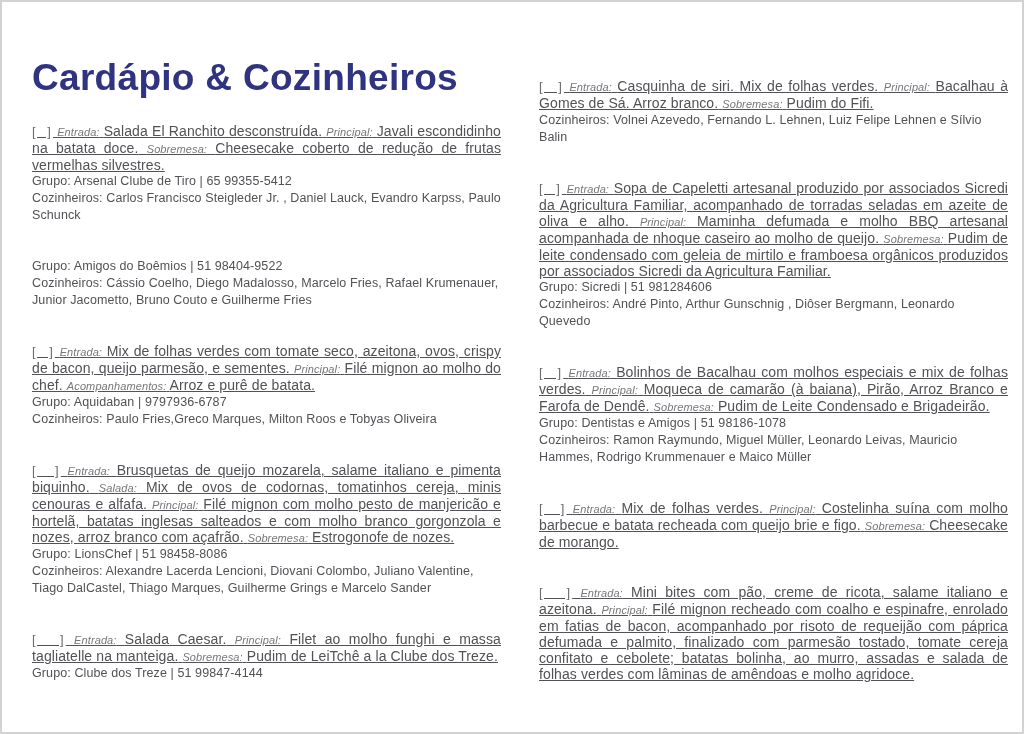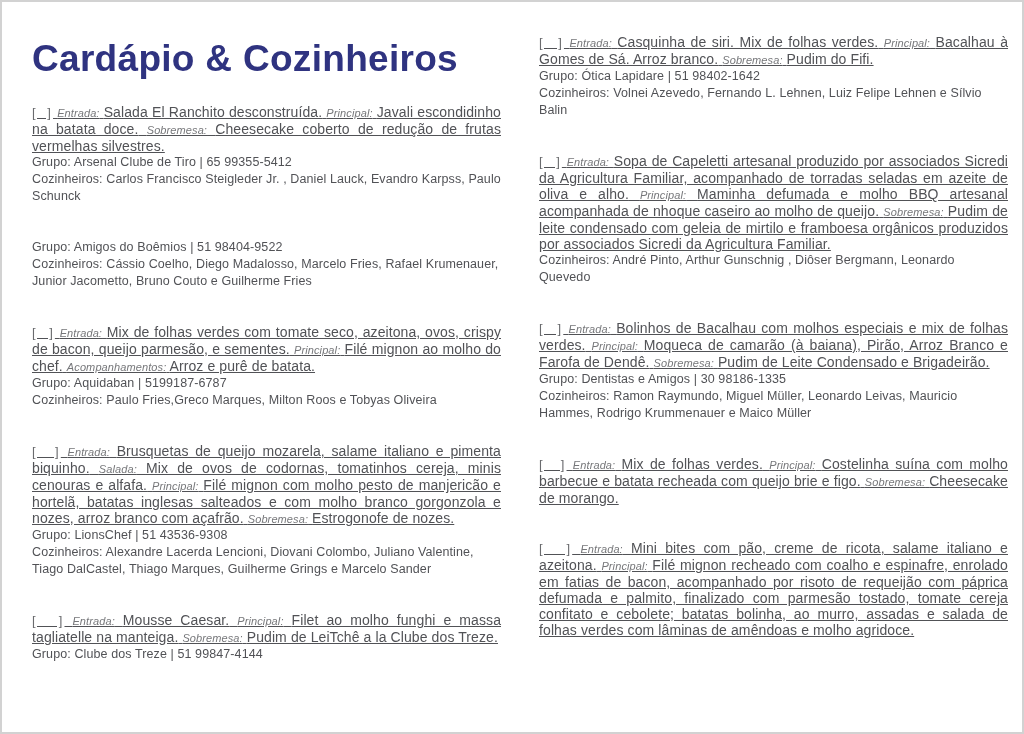--- a/index.html
+++ b/index.html
@@ -10,20 +10,21 @@
     -webkit-font-smoothing: antialiased;
   }
   .page {
     width: 1024px; height: 734px;
     background: #ffffff;
     border: 2px solid #d2d2d2;
     padding: 32px 14px 16px 30px;
     display: flex;
     gap: 38px;
     overflow: hidden;
+    align-items: flex-end;
   }
   .col { flex: 1 1 0; min-width: 0; }
   .title {
     color: #2f3380;
     font-size: 37px;
     font-weight: bold;
     letter-spacing: 0.3px;
     margin-top: 4px;
     margin-bottom: 24px;
   }
@@ -69,53 +70,53 @@
     <p class="meta"><span class="meta-label">Cozinheiros:</span> <span>Carlos Francisco Steigleder Jr. , Daniel Lauck, Evandro Karpss, Paulo Schunck</span></p>
   </div>
 
   <div class="entry">
     <p class="meta"><span class="meta-label">Grupo:</span> <span>Amigos do Boêmios | 51 98404-9522</span></p>
     <p class="meta"><span class="meta-label">Cozinheiros:</span> <span>Cássio Coelho, Diego Madalosso, Marcelo Fries, Rafael Krumenauer, Junior Jacometto, Bruno Couto e Guilherme Fries</span></p>
   </div>
 
   <div class="entry">
     <p class="desc"><span class="checkbox">[&nbsp;&nbsp;&nbsp;]</span> <span class="seg-label">Entrada:</span> <span class="seg-text">Mix de folhas verdes com tomate seco, azeitona, ovos, crispy de bacon, queijo parmesão, e sementes.</span> <span class="seg-label">Principal:</span> <span class="seg-text">Filé mignon ao molho do chef.</span> <span class="seg-label">Acompanhamentos:</span> <span class="seg-text">Arroz e purê de batata.</span></p>
-    <p class="meta"><span class="meta-label">Grupo:</span> <span>Aquidaban | 5199187-6787</span></p>
+    <p class="meta"><span class="meta-label">Grupo:</span> <span>Aquidaban | 9797936-6787</span></p>
     <p class="meta"><span class="meta-label">Cozinheiros:</span> <span>Paulo Fries,Greco Marques, Milton Roos e Tobyas Oliveira</span></p>
   </div>
 
   <div class="entry">
     <p class="desc"><span class="checkbox">[&nbsp;&nbsp;&nbsp;]</span> <span class="seg-label">Entrada:</span> <span class="seg-text">Brusquetas de queijo mozarela, salame italiano e pimenta biquinho.</span> <span class="seg-label">Salada:</span> <span class="seg-text">Mix de ovos de codornas, tomatinhos cereja, minis cenouras e alfafa.</span> <span class="seg-label">Principal:</span> <span class="seg-text">Filé mignon com molho pesto de manjericão e hortelã, batatas inglesas salteados e com molho branco gorgonzola e nozes, arroz branco com açafrão.</span> <span class="seg-label">Sobremesa:</span> <span class="seg-text">Estrogonofe de nozes.</span></p>
-    <p class="meta"><span class="meta-label">Grupo:</span> <span>LionsChef  | 51 43536-9308</span></p>
+    <p class="meta"><span class="meta-label">Grupo:</span> <span>LionsChef  | 51 98458-8086</span></p>
     <p class="meta"><span class="meta-label">Cozinheiros:</span> <span>Alexandre Lacerda Lencioni, Diovani Colombo, Juliano Valentine, Tiago DalCastel,  Thiago Marques, Guilherme Grings e Marcelo Sander</span></p>
   </div>
 
   <div class="entry">
-    <p class="desc"><span class="checkbox">[&nbsp;&nbsp;&nbsp;]</span> <span class="seg-label">Entrada:</span> <span class="seg-text">Mousse Caesar.</span> <span class="seg-label">Principal:</span> <span class="seg-text">Filet ao molho funghi e massa tagliatelle na manteiga.</span> <span class="seg-label">Sobremesa:</span> <span class="seg-text">Pudim de LeiTchê a la Clube dos Treze.</span></p>
+    <p class="desc"><span class="checkbox">[&nbsp;&nbsp;&nbsp;]</span> <span class="seg-label">Entrada:</span> <span class="seg-text">Salada Caesar.</span> <span class="seg-label">Principal:</span> <span class="seg-text">Filet ao molho funghi e massa tagliatelle na manteiga.</span> <span class="seg-label">Sobremesa:</span> <span class="seg-text">Pudim de LeiTchê a la Clube dos Treze.</span></p>
     <p class="meta"><span class="meta-label">Grupo:</span> <span>Clube dos Treze | 51 99847-4144</span></p>
 
   </div>
 </div>
   </div>
   <div class="col">
     <div>
   <div class="entry">
     <p class="desc"><span class="checkbox">[&nbsp;&nbsp;&nbsp;]</span> <span class="seg-label">Entrada:</span> <span class="seg-text">Casquinha de siri. Mix de folhas verdes.</span> <span class="seg-label">Principal:</span> <span class="seg-text">Bacalhau à Gomes de Sá. Arroz branco.</span> <span class="seg-label">Sobremesa:</span> <span class="seg-text">Pudim do Fifi.</span></p>
-    <p class="meta"><span class="meta-label">Grupo:</span> <span>Ótica Lapidare | 51 98402-1642</span></p>
     <p class="meta"><span class="meta-label">Cozinheiros:</span> <span>Volnei Azevedo, Fernando L. Lehnen, Luiz Felipe Lehnen e Sílvio Balin</span></p>
   </div>
 
   <div class="entry">
     <p class="desc"><span class="checkbox">[&nbsp;&nbsp;&nbsp;]</span> <span class="seg-label">Entrada:</span> <span class="seg-text">Sopa de Capeletti artesanal produzido por associados Sicredi da Agricultura Familiar, acompanhado de torradas seladas em azeite de oliva e alho.</span> <span class="seg-label">Principal:</span> <span class="seg-text">Maminha defumada e molho BBQ artesanal acompanhada de nhoque caseiro ao molho de queijo.</span> <span class="seg-label">Sobremesa:</span> <span class="seg-text">Pudim de leite condensado com geleia de mirtilo e framboesa orgânicos produzidos por associados Sicredi da Agricultura Familiar.</span></p>
+    <p class="meta"><span class="meta-label">Grupo:</span> <span>Sicredi  | 51 981284606</span></p>
     <p class="meta"><span class="meta-label">Cozinheiros:</span> <span>André Pinto, Arthur Gunschnig , Diôser Bergmann, Leonardo Quevedo</span></p>
   </div>
 
   <div class="entry">
     <p class="desc"><span class="checkbox">[&nbsp;&nbsp;&nbsp;]</span> <span class="seg-label">Entrada:</span> <span class="seg-text">Bolinhos de Bacalhau com molhos especiais e mix de folhas verdes.</span> <span class="seg-label">Principal:</span> <span class="seg-text">Moqueca de camarão (à baiana), Pirão, Arroz Branco e Farofa de Dendê.</span> <span class="seg-label">Sobremesa:</span> <span class="seg-text">Pudim de Leite Condensado e Brigadeirão.</span></p>
-    <p class="meta"><span class="meta-label">Grupo:</span> <span>Dentistas e Amigos | 30 98186-1335</span></p>
+    <p class="meta"><span class="meta-label">Grupo:</span> <span>Dentistas e Amigos | 51 98186-1078</span></p>
     <p class="meta"><span class="meta-label">Cozinheiros:</span> <span>Ramon Raymundo, Miguel Müller, Leonardo Leivas, Mauricio Hammes, Rodrigo Krummenauer e Maico Müller</span></p>
   </div>
 
   <div class="entry">
     <p class="desc"><span class="checkbox">[&nbsp;&nbsp;&nbsp;]</span> <span class="seg-label">Entrada:</span> <span class="seg-text">Mix de folhas verdes.</span> <span class="seg-label">Principal:</span> <span class="seg-text">Costelinha suína com molho barbecue e batata recheada com queijo brie e figo.</span> <span class="seg-label">Sobremesa:</span> <span class="seg-text">Cheesecake de morango.</span></p>
   </div>
 
   <div class="entry">
     <p class="desc"><span class="checkbox">[&nbsp;&nbsp;&nbsp;]</span> <span class="seg-label">Entrada:</span> <span class="seg-text">Mini bites com pão, creme de ricota, salame italiano e azeitona.</span> <span class="seg-label">Principal:</span> <span class="seg-text">Filé mignon recheado com coalho e espinafre, enrolado em fatias de bacon, acompanhado por risoto de requeijão com páprica defumada e palmito, finalizado com parmesão tostado, tomate cereja confitato e cebolete; batatas bolinha, ao murro, assadas e salada de folhas verdes com lâminas de amêndoas e molho agridoce.</span>  </p>
 

